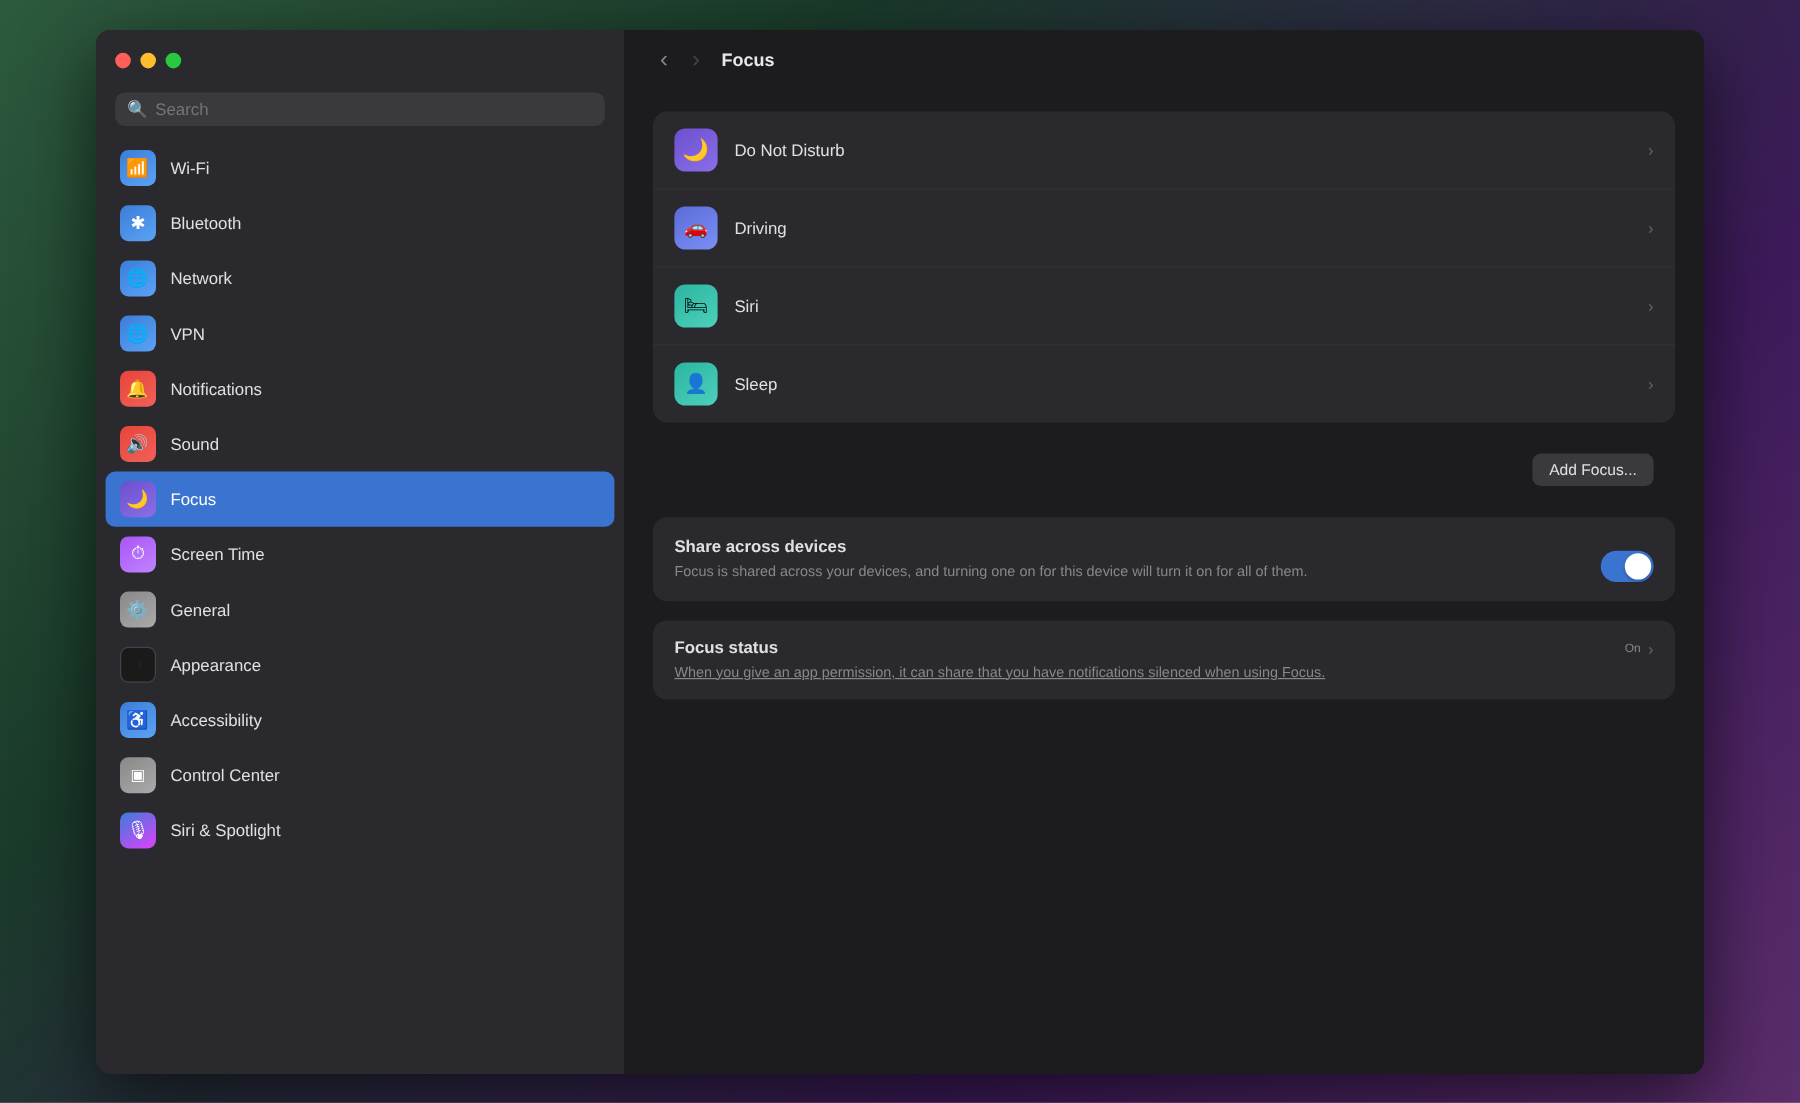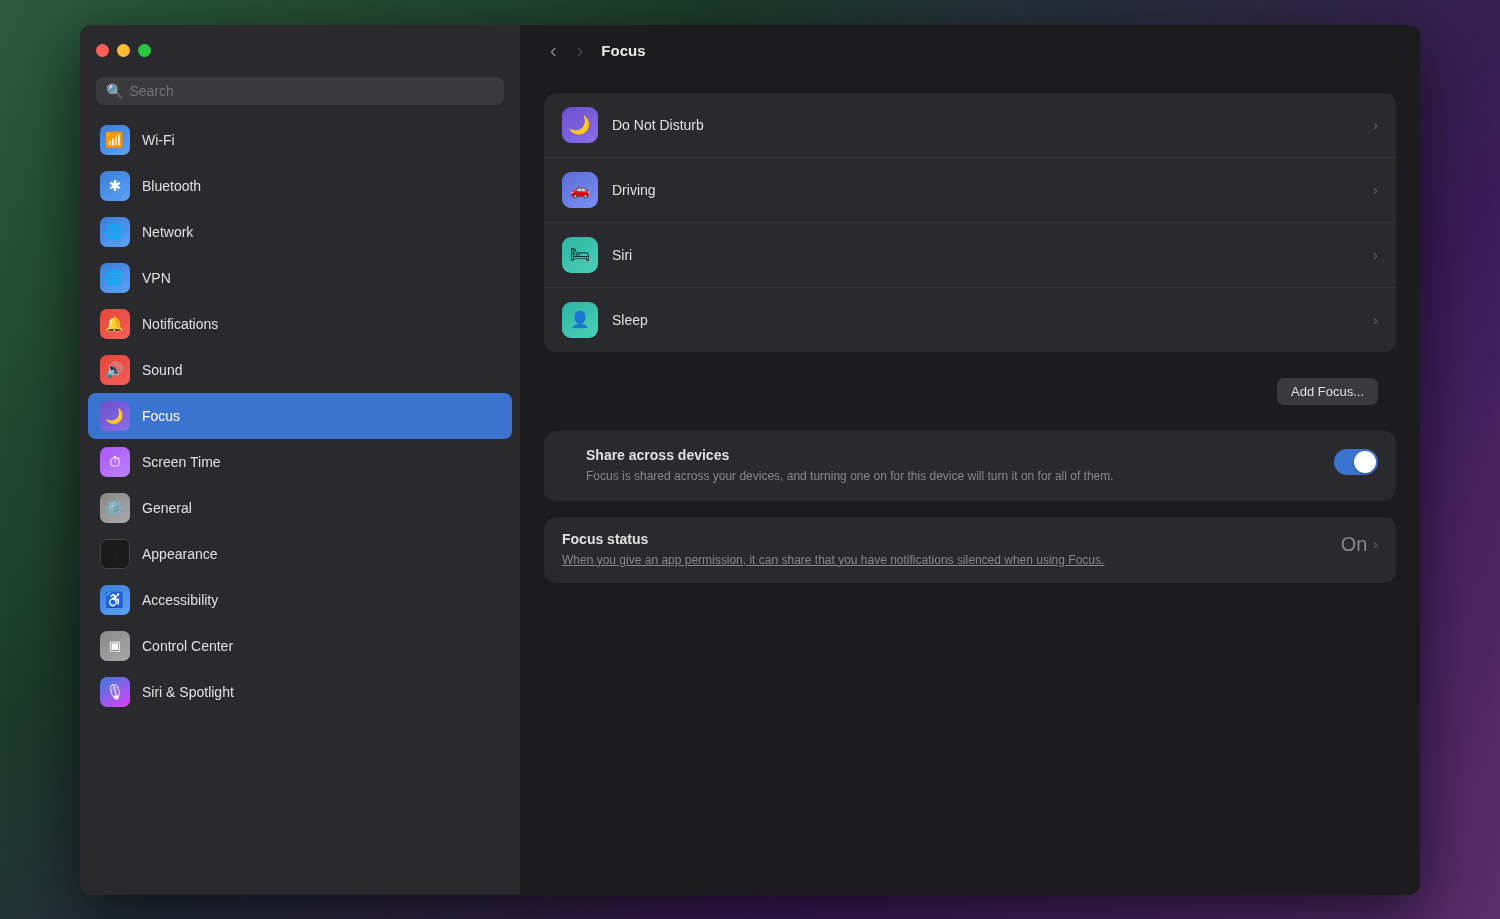--- a/index.html
+++ b/index.html
@@ -199,23 +199,22 @@
       cursor: pointer;
     }
     
     .setting-card {
       background: #2a2a2e;
       border-radius: 12px;
       padding: 16px 18px;
     }
     .setting-row {
       display: flex;
-      align-items: flex-start;
+      align-items: flex-end;
       gap: 12px;
-      margin-left: 24px;
     }
     .setting-text { flex: 1; }
     .setting-title {
       font-size: 14px;
       font-weight: 600;
       color: #e0e0e0;
       margin-bottom: 4px;
     }
     .setting-desc {
       font-size: 12px;
@@ -269,21 +268,21 @@
       line-height: 1.5;
       text-decoration: underline;
     }
     .status-right {
       display: flex;
       align-items: center;
       gap: 6px;
       margin-top: 2px;
     }
     .status-on {
-      font-size: 20px;
+      font-size: 10px;
       color: #888;
     }
     .sidebar-list::-webkit-scrollbar { width: 0; }
   </style>
 </head>
 <body>
 
 <div class="window">
 
   <div class="sidebar">

